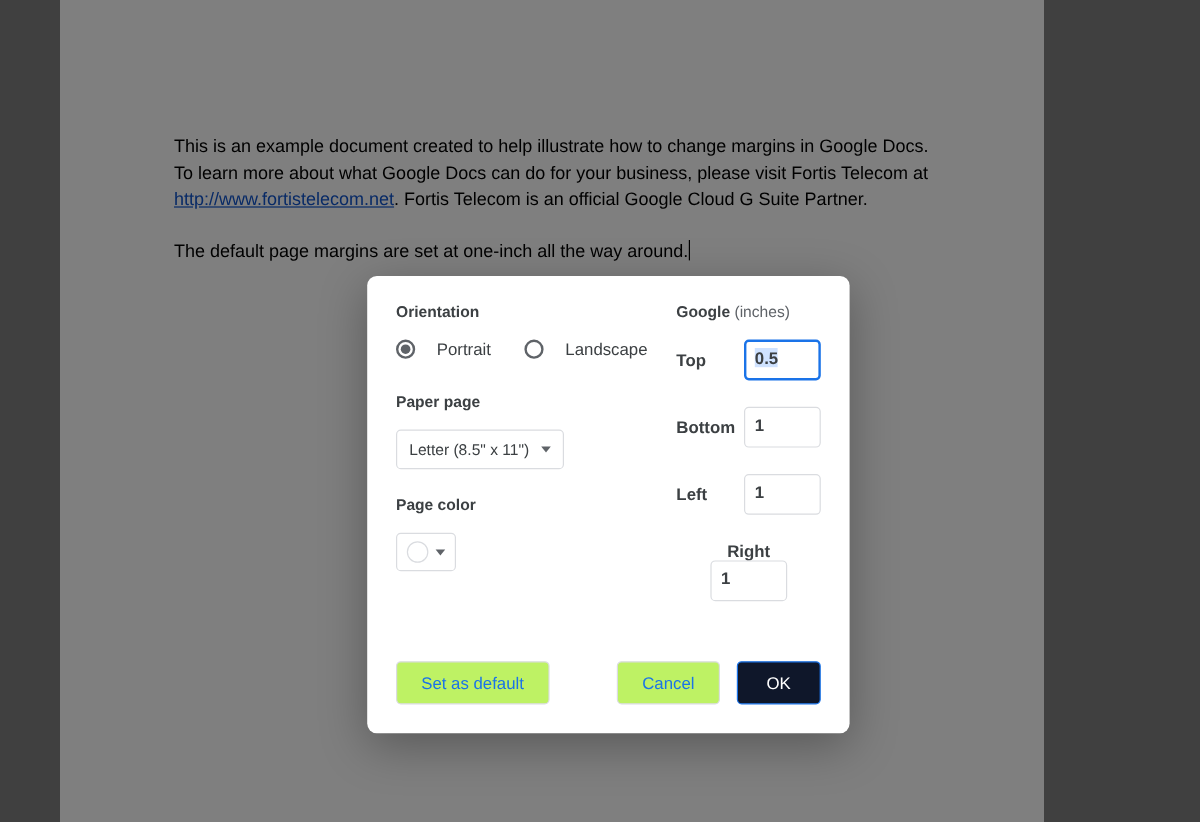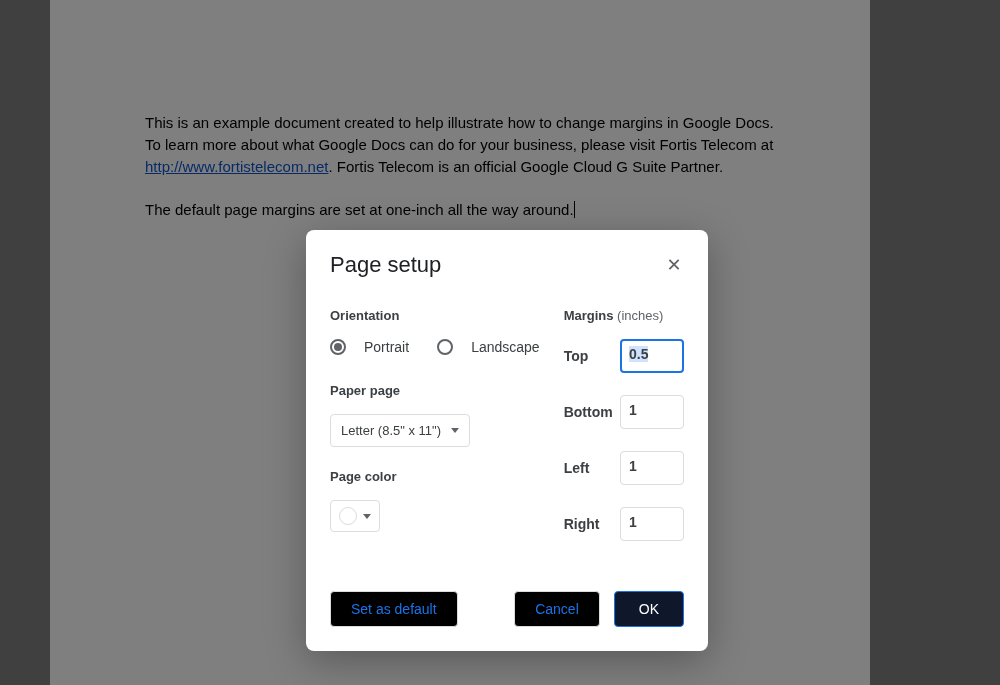--- a/index.html
+++ b/index.html
@@ -150,21 +150,21 @@
       border: 1px solid #dadce0;
       background: #ffffff;
     }
     .margin-row {
       display: flex;
       align-items: center;
       justify-content: space-between;
       margin-bottom: 22px;
       font-weight: bold;
     }
-    .margin-row:last-child { margin-bottom: 0; }
+    .margin-row:last-child { margin-bottom: 0; flex-direction: column; }
     .margin-label {
       font-size: 14px;
       color: #3c4043;
     }
     .margin-input {
       width: 64px;
       height: 34px;
       border: 1px solid #dadce0;
       border-radius: 4px;
       padding: 6px 8px;
@@ -190,21 +190,21 @@
       border-radius: 4px;
       font-size: 14px;
       font-weight: 500;
       font-family: 'Google Sans', Arial, sans-serif;
       padding: 0 20px;
       cursor: pointer;
       display: flex;
       align-items: center;
       justify-content: center;
       border: 1px solid #dadce0;
-      background: #000000;
+      background: #bef264;
       color: #1a73e8;
     }
     .btn.primary {
       background: #0f172a;
       border-color: #1a73e8;
       color: #ffffff;
       padding: 0 24px;
     }
   </style>
 </head>
@@ -217,24 +217,20 @@
     </p>
     <p>
       <span>The default page margins are set at one-inch all the way around.</span><span class="cursor"></span>
     </p>
   </div>
 </div>
 
 <div class="overlay"></div>
 
 <div class="dialog">
-  <div class="dialog-header">
-    <div class="dialog-title">Page setup</div>
-    <div class="close-x">✕</div>
-  </div>
 
   <div class="dialog-body">
     <div class="col-left">
       <div class="section-label">Orientation</div>
       <div class="radio-row">
         <div class="radio-opt">
           <span class="radio-circle checked"></span>
           <span>Portrait</span>
         </div>
         <div class="radio-opt">
@@ -251,21 +247,21 @@
 
       <div class="section-label">Page color</div>
       <div class="color-select">
         <span class="color-swatch"></span>
         <span class="caret"></span>
       </div>
     </div>
 
     <div class="col-right">
       <div class="section-label">
-        <span>Margins</span>
+        <span>Google</span>
         <span class="unit">(inches)</span>
       </div>
 
       <div class="margin-row">
         <span class="margin-label">Top</span>
         <div class="margin-input focused"><span class="sel-text">0.5</span></div>
       </div>
       <div class="margin-row">
         <span class="margin-label">Bottom</span>
         <div class="margin-input"><span>1</span></div>

